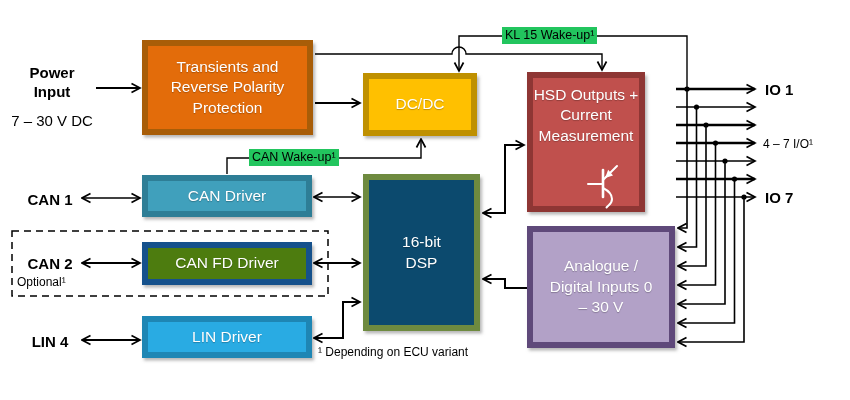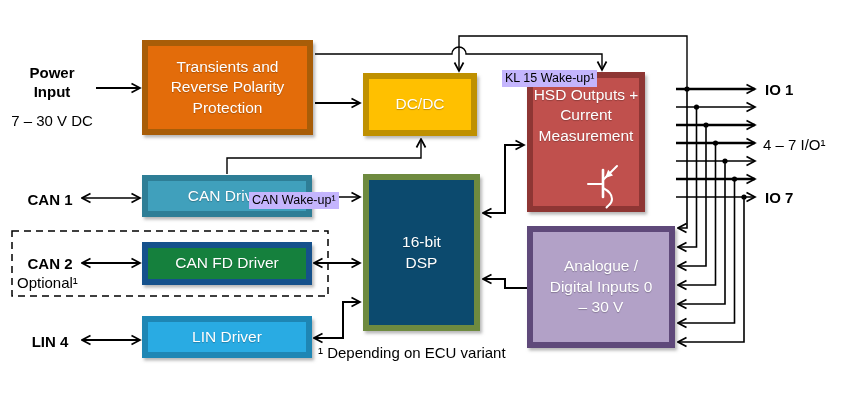--- a/index.html
+++ b/index.html
@@ -22,22 +22,22 @@
   #box-can-fd-driver{left:142px;top:242px;width:170px;height:43px;}
   #box-lin-driver{left:142px;top:316px;width:170px;height:42px;}
   #box-dsp{left:363px;top:174px;width:117px;height:157px;}
   #box-dsp .box-label{width:70px;}
   #box-hsd{left:527px;top:72px;width:118px;height:140px;align-items:flex-start;}
   #box-hsd .box-label{width:130px;padding-top:7px;}
   #box-analogue{left:527px;top:226px;width:148px;height:122px;}
   #box-analogue .box-label{width:112px;}
 
   .side-label{position:absolute;z-index:3;font-size:15px;font-weight:bold;text-align:center;line-height:19px;}
-  .small{font-size:15px;font-weight:normal;line-height:17px;}
-  .wire-label{position:absolute;z-index:3;font-size:12.5px;background:#c4b5fd;padding:0 3px;line-height:17px;white-space:nowrap;margin-top:43px;}
+  .small{font-size:12px;font-weight:normal;line-height:17px;}
+  .wire-label{position:absolute;z-index:3;font-size:12.5px;background:#22c55e;padding:0 3px;line-height:17px;white-space:nowrap;}
 
   #lbl-power{left:20px;top:63px;width:64px;}
   #lbl-power-range{left:0px;top:111px;width:104px;font-weight:normal;text-align:center;}
   #lbl-can1{left:16px;top:190px;width:68px;}
   #lbl-can2{left:16px;top:254px;width:68px;}
   #lbl-optional{left:17px;top:274px;text-align:left;}
   #lbl-lin1{left:16px;top:332px;width:68px;}
   #lbl-kl15{left:502px;top:27px;}
   #lbl-canwake{left:249px;top:149px;}
   #lbl-io1{left:765px;top:80px;width:50px;text-align:left;}
@@ -54,21 +54,21 @@
 
   <div class="box" id="box-transients" style="background: rgb(227, 108, 10); border-color: rgb(168, 93, 8);">
     <span class="box-label">Transients and Reverse Polarity Protection</span>
   </div>
   <div class="box" id="box-dcdc" style="background: rgb(255, 192, 0); border-color: rgb(191, 144, 0);">
     <span class="box-label">DC/DC</span>
   </div>
   <div class="box" id="box-can-driver" style="background: rgb(64, 160, 188); border-color: rgb(46, 126, 150);">
     <span class="box-label">CAN Driver</span>
   </div>
-  <div class="box" id="box-can-fd-driver" style="background: #15803d; border-color: rgb(21, 81, 140);">
+  <div class="box" id="box-can-fd-driver" style="background: #4d7c0f; border-color: rgb(21, 81, 140);">
     <span class="box-label">CAN FD Driver</span>
   </div>
   <div class="box" id="box-lin-driver" style="background: rgb(41, 171, 227); border-color: rgb(30, 134, 180);">
     <span class="box-label">LIN Driver</span>
   </div>
   <div class="box" id="box-dsp" style="background: #0c4a6e; border-color: rgb(110, 138, 63);">
     <span class="box-label">16-bit DSP</span>
   </div>
   <div class="box" id="box-hsd" style="background: rgb(192, 80, 77); border-color: rgb(142, 54, 52);">
     <span class="box-label">HSD Outputs + Current Measurement</span>

